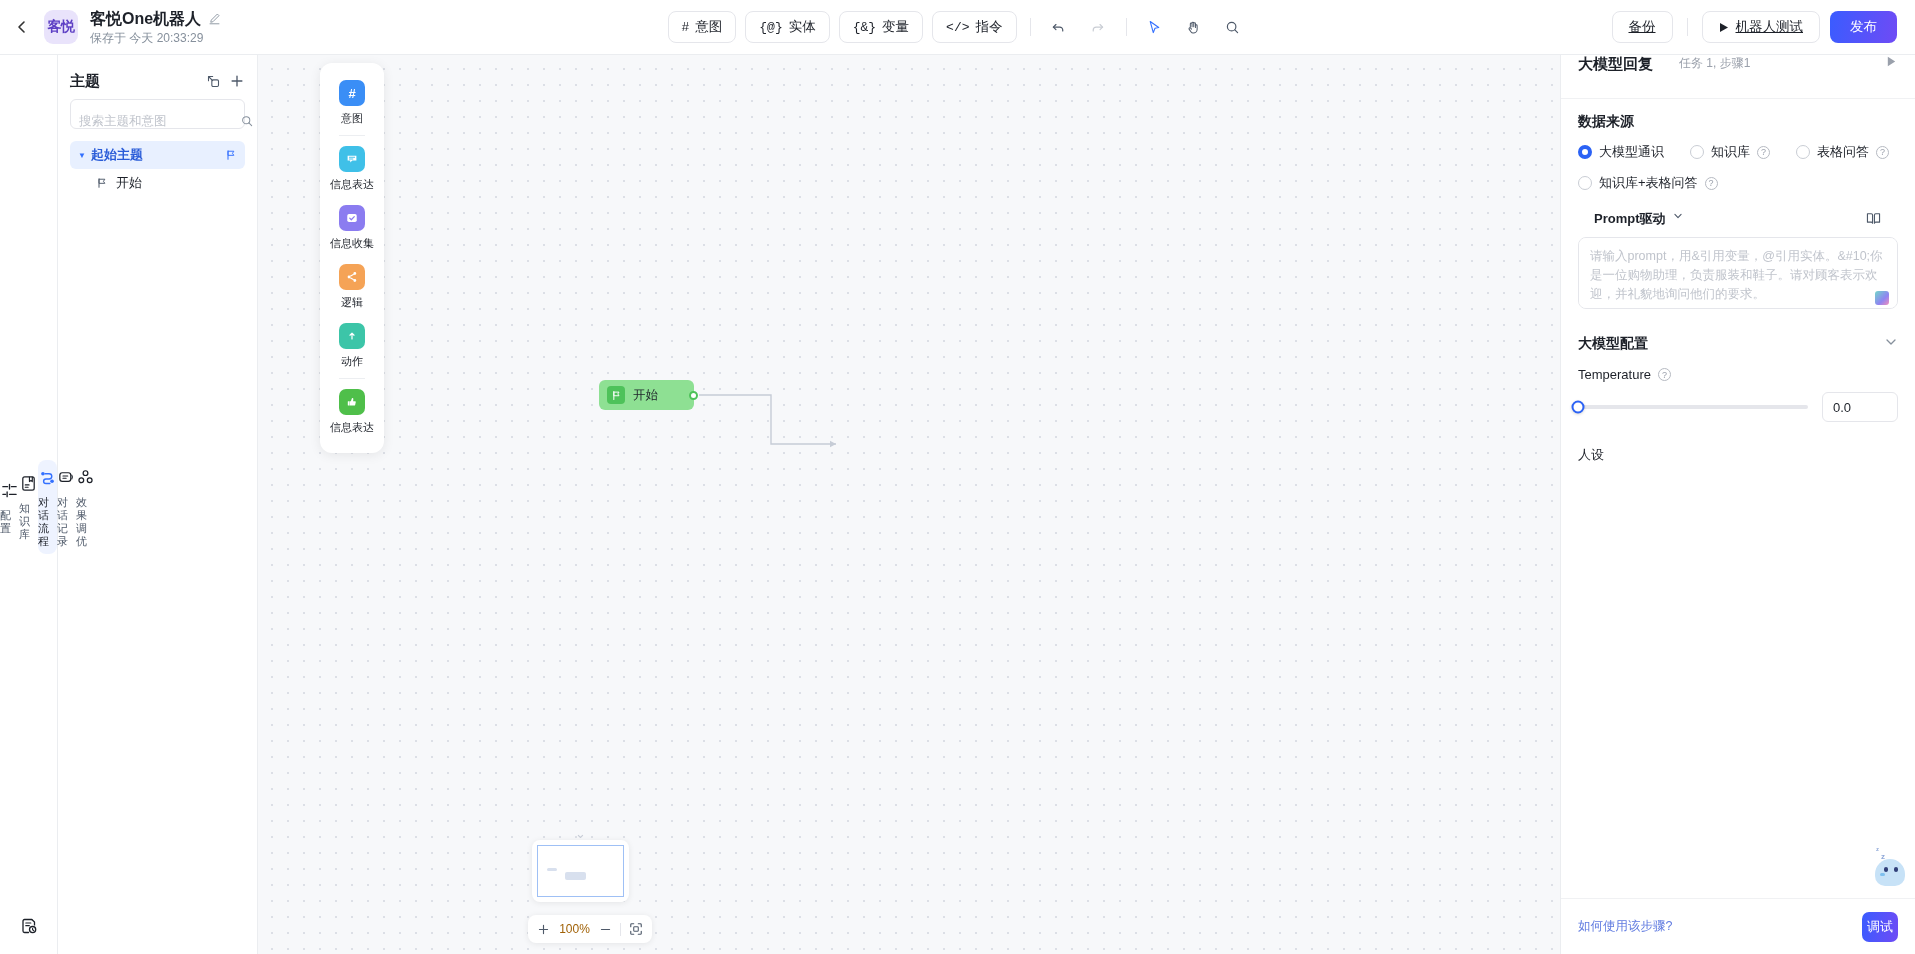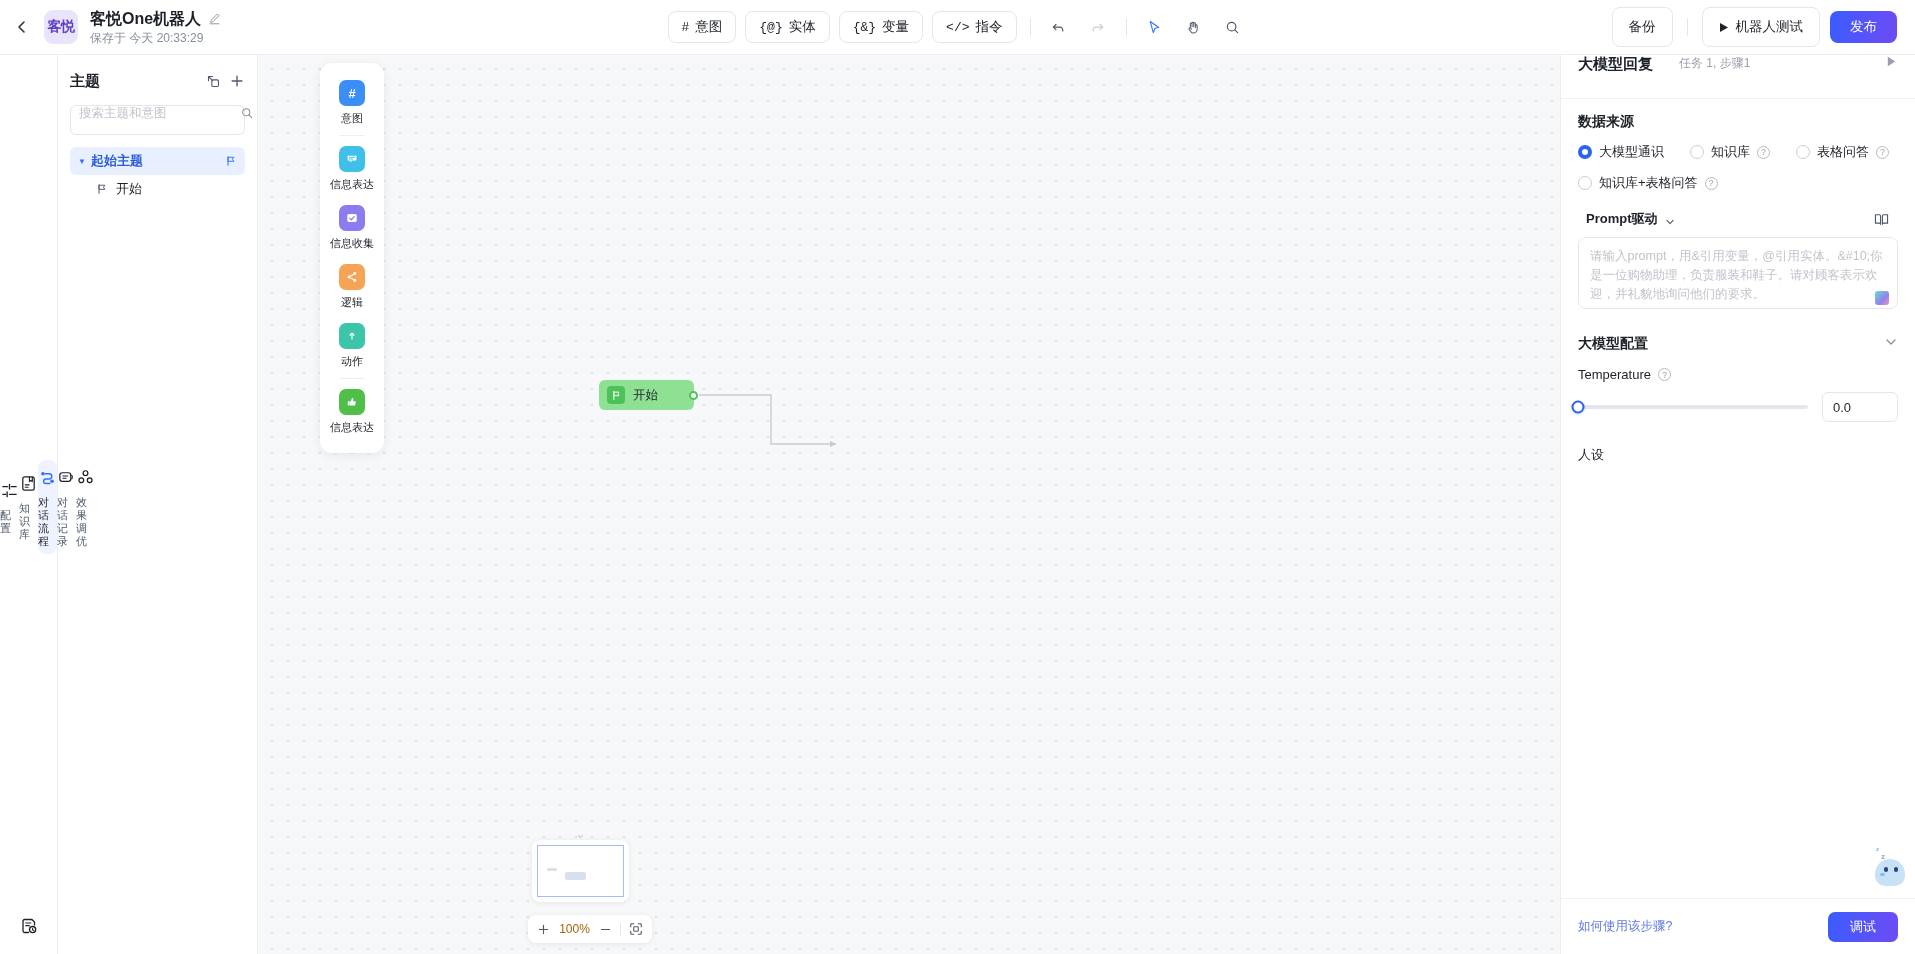--- a/index.html
+++ b/index.html
@@ -50,23 +50,23 @@
     width: 30px; height: 30px; display: flex; align-items: center; justify-content: center;
     border-radius: 6px; cursor: pointer; color: #4e5969;
   }
   .icbtn.dim { color: #c9cdd4; }
   .icbtn.sel { color: #3370ff; }
 
   .tb-right {
     margin-left: auto; display: flex; align-items: center; gap: 10px; padding-right: 18px;
   }
   .btn-ghost {
-    height: 40px; padding: 0 16px; border: 1px solid #e5e6eb; border-radius: 8px;
+    height: 32px; padding: 0 16px; border: 1px solid #e5e6eb; border-radius: 8px;
     background: #fff; font-size: 13.5px; color: #1d2129; cursor: pointer;
-    display: flex; align-items: center; gap: 7px;
+    display: flex; align-items: center; gap: 7px; text-decoration: underline;
   }
   .btn-primary {
     height: 32px; padding: 0 20px; border: none; border-radius: 8px;
     background: linear-gradient(100deg,#3a5cff 0%,#6f4bf5 100%);
     color: #fff; font-size: 13.5px; cursor: pointer;
     display: flex; align-items: center; justify-content: center;
   }
 
   
   .body { flex: 1; display: flex; min-height: 0; position: relative; }
@@ -91,21 +91,21 @@
   .topics {
     width: 200px; min-width: 200px; background: #fff; border-right: 1px solid #ebedf0;
     display: flex; flex-direction: column; padding: 0 12px;
   }
   .topics-head { height: 44px; display: flex; align-items: center; padding-top: 8px; }
   .topics-title { font-size: 15px; font-weight: 700; color: #1d2129; }
   .topics-actions { margin-left: auto; display: flex; align-items: center; gap: 8px; color: #4e5969; }
   .topics-actions .ta { cursor: pointer; display: flex; align-items: center; }
   .search {
     height: 30px; border: 1px solid #e5e6eb; border-radius: 6px; background: #fff;
-    display: flex; align-items: flex-start; padding: 0 8px; margin-top: 6px;
+    display: flex; align-items: flex-end; padding: 0 8px; 
   }
   .search input {
     border: none; outline: none; flex: 1; font-size: 12.5px; color: #1d2129;
     background: transparent; font-family: inherit;
   }
   .search input::placeholder { color: #c0c4cc; }
   .search .si { color: #86909c; display: flex; }
   .tree { margin-top: 12px; }
   .tnode {
     height: 28px; border-radius: 6px; display: flex; align-items: center; gap: 5px;
@@ -219,21 +219,21 @@
 
   .radios { display: flex; flex-wrap: wrap; gap: 0 26px; row-gap: 13px; }
   .radio { display: flex; align-items: center; gap: 7px; cursor: pointer; font-size: 13px; color: #1d2129; }
   .rc { width: 14px; height: 14px; border-radius: 50%; border: 1px solid #c9cdd4; background: #fff; position: relative; flex-shrink: 0; }
   .rc.on { border: 4px solid #2b62f5; }
   .qm {
     width: 13px; height: 13px; border-radius: 50%; border: 1px solid #b6bac2; color: #9aa0ab;
     font-size: 9px; display: inline-flex; align-items: center; justify-content: center; flex-shrink: 0;
   }
 
-  .prompt-row { display: flex; align-items: flex-end; margin: 18px 8px 9px; }
+  .prompt-row { display: flex; align-items: flex-start; margin: 18px 16px 9px; }
   .prompt-label { font-size: 13px; font-weight: 700; color: #1d2129; }
   .prompt-chev { color: #4e5969; margin-left: 6px; display: flex; cursor: pointer; }
   .prompt-book { margin-left: auto; color: #4e5969; cursor: pointer; display: flex; }
   .ta-wrap { position: relative; }
   textarea.pta {
     width: 100%; height: 72px; resize: none; border: 1px solid #e5e6eb; border-radius: 8px;
     padding: 9px 11px; font-size: 12.5px; line-height: 19px; color: #1d2129;
     font-family: inherit; outline: none; background: #fff;
   }
   textarea.pta::placeholder { color: #c0c4cc; }
@@ -259,21 +259,21 @@
     width: 100%; height: 32px; border: 1px solid #e5e6eb; border-radius: 7px;
     display: flex; align-items: center; padding: 0 11px; font-size: 13px; color: #1d2129;
   }
 
   .rp-foot {
     border-top: 1px solid #f0f1f3; height: 56px; display: flex; align-items: center;
     padding: 0 17px; position: relative;
   }
   .help-link { font-size: 12.5px; color: #5f7ae0; cursor: pointer; }
   .btn-debug {
-    margin-left: auto; height: 30px; padding: 0 22px; border: none; border-radius: 7px;
+    margin-left: auto; height: 30px; padding: 0 5px; border: none; border-radius: 7px;
     background: linear-gradient(100deg,#3a5cff 0%,#6f4bf5 100%);
     color: #fff; font-size: 13px; cursor: pointer;
   }
   .ghostbot {
     position: absolute; right: 6px; top: -46px; width: 38px; height: 38px; cursor: pointer;
   }
   .gb-body {
     position: absolute; left: 4px; top: 6px; width: 30px; height: 27px;
     background: #c7e2f7; border-radius: 15px 15px 10px 10px;
   }

